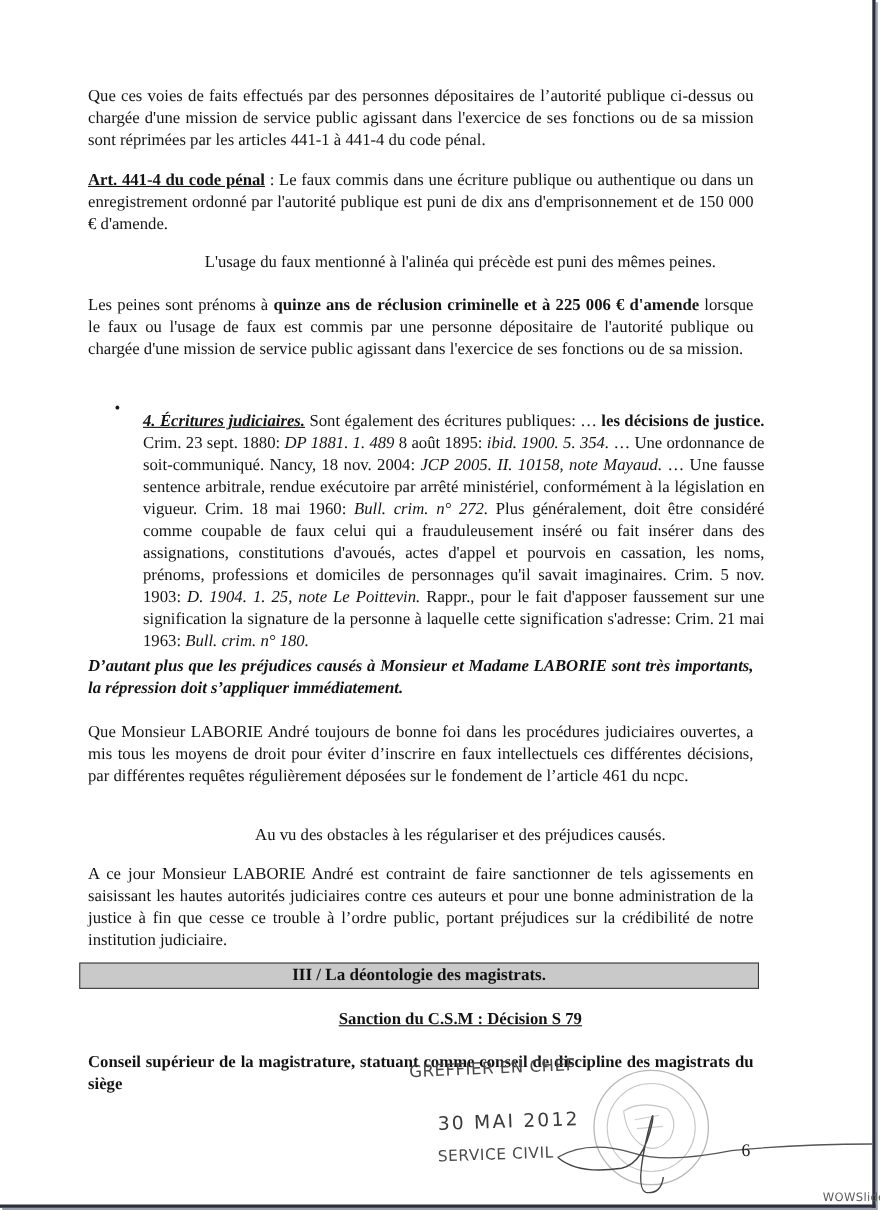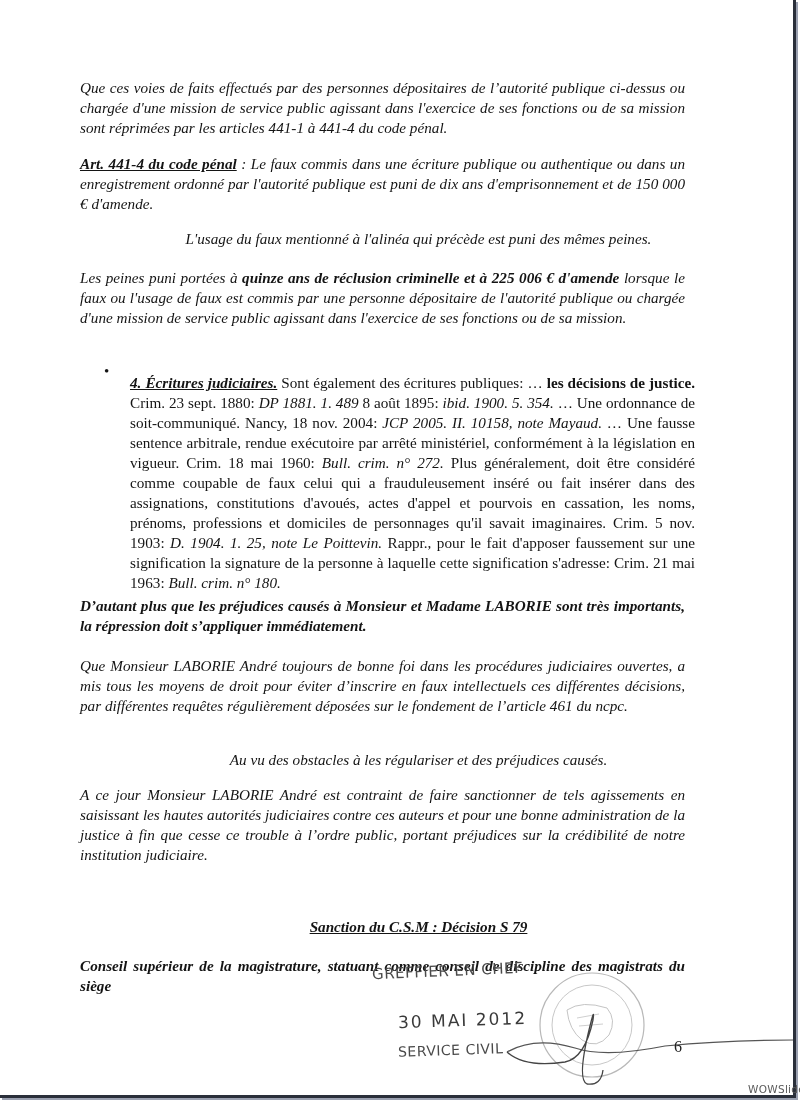--- a/index.html
+++ b/index.html
@@ -9,21 +9,21 @@
     background: #ffffff;
     border-right: 3px solid #2a2f3a;
     border-bottom: 3px solid #2a2f3a;
     box-shadow: 2px 2px 0 #9aa0b0;
   }
   .doc {
     position: absolute; left: 80px; top: 0; width: 605px;
     font-family: "Liberation Serif", serif;
     font-size: 15.2px; line-height: 20px; color: #141414;
   }
-  .p { position: absolute; left: 0; width: 605px; margin: 0; text-align: justify; font-style: italic; }
+  .p { position: absolute; left: 0; width: 605px; margin: 0; text-align: justify; }
   .p.left { text-align: center; margin-left: 36px; }
   .b { font-weight: bold; }
   .i { font-style: italic; }
   .u { text-decoration: underline; }
   .bullet-wrap { position: absolute; left: 0; width: 605px; }
   .bullet-dot { position: absolute; left: 24px; top: 0; font-size: 15px; }
   .bullet-text { position: absolute; left: 38px; width: 565px; text-align: justify; margin: 12px; }
   .section-bar {
     position: absolute; left: 72px; top: 875px; width: 616px; height: 22px;
     background: #c9c9c9; border: 1.5px solid #3a3a3a;
@@ -62,40 +62,41 @@
 
 <div class="page">
   <div class="doc">
 
     <p class="p" style="top:78px">Que ces voies de faits effectués par des personnes dépositaires de l’autorité publique ci-dessus ou chargée d'une mission de service public agissant dans l'exercice de ses fonctions ou de sa mission sont réprimées par les articles 441-1 à 441-4 du code pénal.</p>
 
     <p class="p" style="top:154px"><span class="b u">Art. 441-4  du code pénal</span><span> : Le faux commis dans une écriture publique ou authentique ou dans un enregistrement ordonné par l'autorité publique est puni de dix ans d'emprisonnement et de 150 000 € d'amende.</span></p>
 
     <p class="p left" style="top:229px"> L'usage du faux mentionné à l'alinéa qui précède est puni des mêmes peines.</p>
 
-    <p class="p" style="top:268px"><span>Les peines puni portées à </span><span class="b">quinze ans de réclusion criminelle et à 225 006 € d'amende</span><span> lorsque le faux ou l'usage de faux est commis par une personne dépositaire de l'autorité publique ou chargée d'une mission de service public agissant dans l'exercice de ses fonctions ou de sa mission.</span></p>
+    <p class="p" style="top:268px"><span>Les peines sont prénoms à </span><span class="b">quinze ans de réclusion criminelle et à 225 006 € d'amende</span><span> lorsque le faux ou l'usage de faux est commis par une personne dépositaire de l'autorité publique ou chargée d'une mission de service public agissant dans l'exercice de ses fonctions ou de sa mission.</span></p>
 
     <div class="bullet-wrap" style="top:361px">
       <span class="bullet-dot">•</span>
       <p class="bullet-text"><span class="b i u">4. Écritures judiciaires.</span><span> Sont également des écritures publiques: … </span><span class="b">les décisions de justice.</span><span> Crim. 23 sept. 1880: </span><span class="i">DP 1881. 1. 489</span><span> 8 août 1895: </span><span class="i">ibid. 1900. 5. 354.</span><span> … Une ordonnance de soit-communiqué. Nancy, 18 nov. 2004: </span><span class="i">JCP 2005. II. 10158, note Mayaud.</span><span> … Une fausse sentence arbitrale, rendue exécutoire par arrêté ministériel, conformément à la législation en vigueur. Crim. 18 mai 1960: </span><span class="i">Bull. crim. n° 272.</span><span> Plus généralement, doit être considéré comme coupable de faux celui qui a frauduleusement inséré ou fait insérer dans des assignations, constitutions d'avoués, actes d'appel et pourvois en cassation, les noms, prénoms, professions et domiciles de personnages qu'il savait imaginaires. Crim. 5 nov. 1903: </span><span class="i">D. 1904. 1. 25, note Le Poittevin.</span><span> Rappr., pour le fait d'apposer faussement sur une signification la signature de la personne à laquelle cette signification s'adresse: Crim. 21 mai 1963: </span><span class="i">Bull. crim. n° 180.</span></p>
     </div>
 
     <p class="p b i" style="top:596px">D’autant plus que les préjudices causés à Monsieur et Madame LABORIE sont très importants, la répression doit s’appliquer immédiatement.</p>
 
     <p class="p" style="top:656px">Que Monsieur LABORIE André toujours de bonne foi dans les procédures judiciaires ouvertes, a mis tous les moyens de droit pour éviter d’inscrire en faux intellectuels ces différentes décisions, par différentes requêtes régulièrement déposées sur le fondement de l’article 461 du ncpc.</p>
 
     <p class="p left" style="top:750px">Au vu des obstacles à les régulariser et des préjudices causés.</p>
 
     <p class="p" style="top:785px">A ce jour Monsieur LABORIE André est contraint de faire sanctionner de tels agissements en saisissant les hautes autorités judiciaires contre ces auteurs et pour une bonne administration de la justice  à fin que cesse ce trouble à l’ordre public, portant préjudices sur la crédibilité de notre institution judiciaire.</p>
 
     <p class="p left b u" style="top:917px">Sanction du C.S.M : Décision S 79</p>
 
     <p class="p b" style="top:956px">Conseil supérieur de la magistrature, statuant comme conseil de discipline des magistrats du siège</p>
   </div>
 
+  <div class="section-bar">III / La déontologie des magistrats.</div>
 
   <div class="stamp-greffier">GREFFIER EN CHEF</div>
   <div class="stamp-date">30 MAI 2012</div>
   <div class="stamp-service">SERVICE CIVIL</div>
 
   <svg class="seal" viewBox="0 0 110 110">
     <circle cx="55" cy="55" r="52" fill="none" stroke="#b8b8b8" stroke-width="1.2"></circle>
     <circle cx="55" cy="55" r="40" fill="none" stroke="#c8c8c8" stroke-width="1"></circle>
     <path d="M30 40 Q45 30 70 38 Q80 50 72 65 Q60 80 45 70 Q32 60 30 40Z" fill="none" stroke="#c4c4c4" stroke-width="1"></path>
     <path d="M40 48 L62 44 M42 56 L66 54" stroke="#cfcfcf" stroke-width="1"></path>

